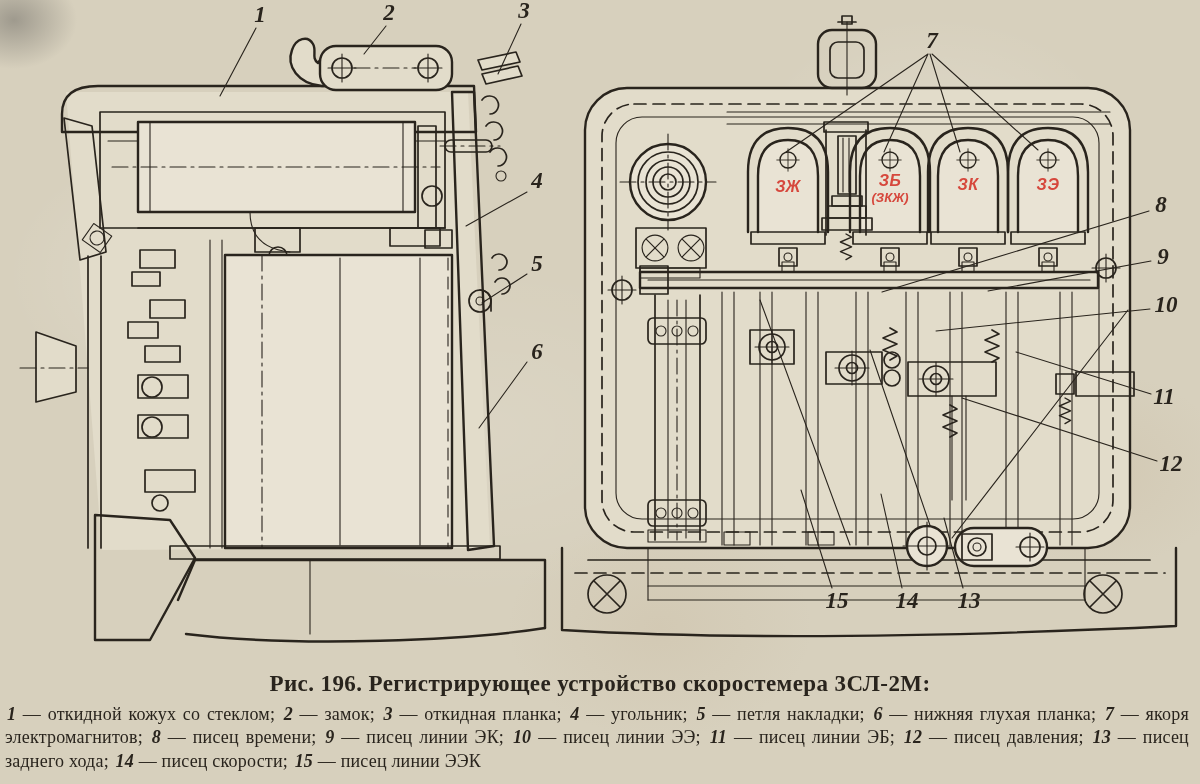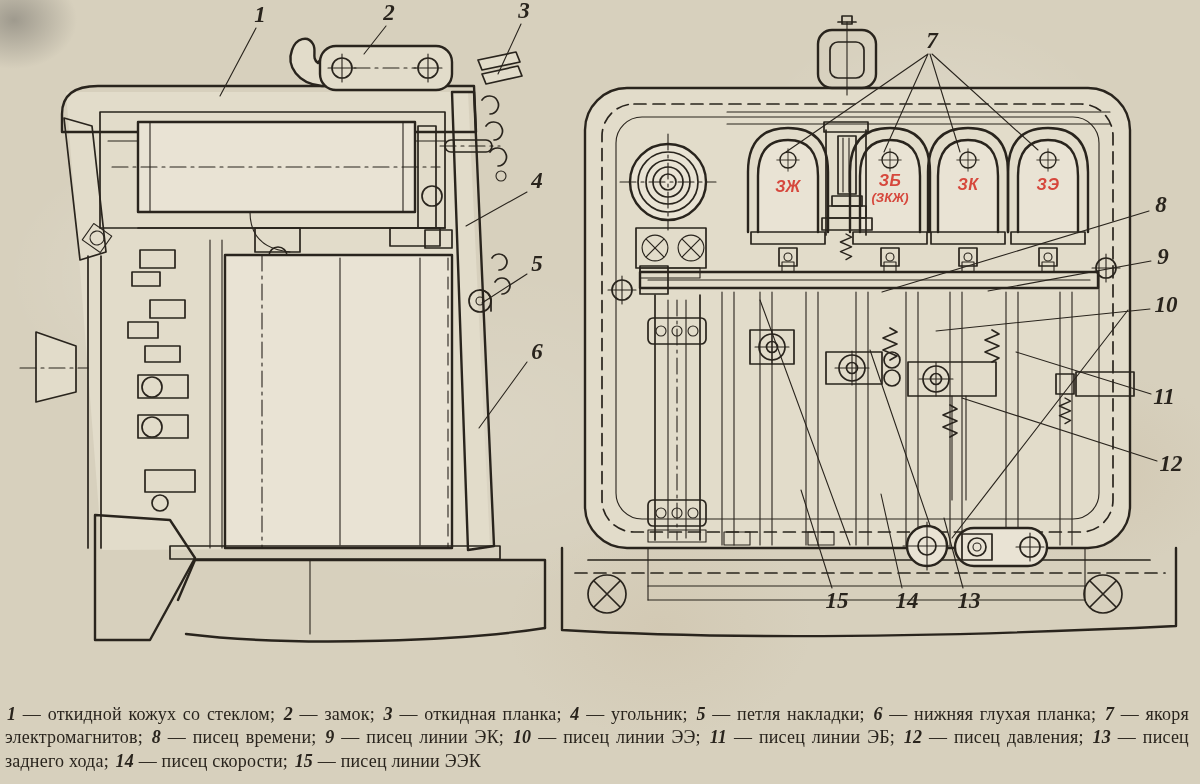--- a/index.html
+++ b/index.html
@@ -361,15 +361,16 @@
           <path d="M902,588 L881,494" class="t"></path>
           <text x="907" y="608" class="co">14</text>
         </g>
     <g>
           <path d="M832,588 L801,490" class="t"></path>
           <text x="837" y="608" class="co">15</text>
         </g>
   </g>
 </svg>
 
+<div id="caption">Рис. 196. Регистрирующее устройство скоростемера 3СЛ-2М:</div>
 <div id="legend"><span><i class="ln">1</i> — откидной кожух со стеклом; </span><span><i class="ln">2</i> — замок; </span><span><i class="ln">3</i> — откидная планка; </span><span><i class="ln">4</i> — угольник; </span><span><i class="ln">5</i> — петля накладки; </span><span><i class="ln">6</i> — нижняя глухая планка; </span><span><i class="ln">7</i> — якоря электромагнитов; </span><span><i class="ln">8</i> — писец времени; </span><span><i class="ln">9</i> — писец линии ЭК; </span><span><i class="ln">10</i> — писец линии ЭЭ; </span><span><i class="ln">11</i> — писец линии ЭБ; </span><span><i class="ln">12</i> — писец давления; </span><span><i class="ln">13</i> — писец заднего хода; </span><span><i class="ln">14</i> — писец скорости; </span><span><i class="ln">15</i> — писец линии ЭЭК</span></div>
 
 </div>
 
 </body></html>

